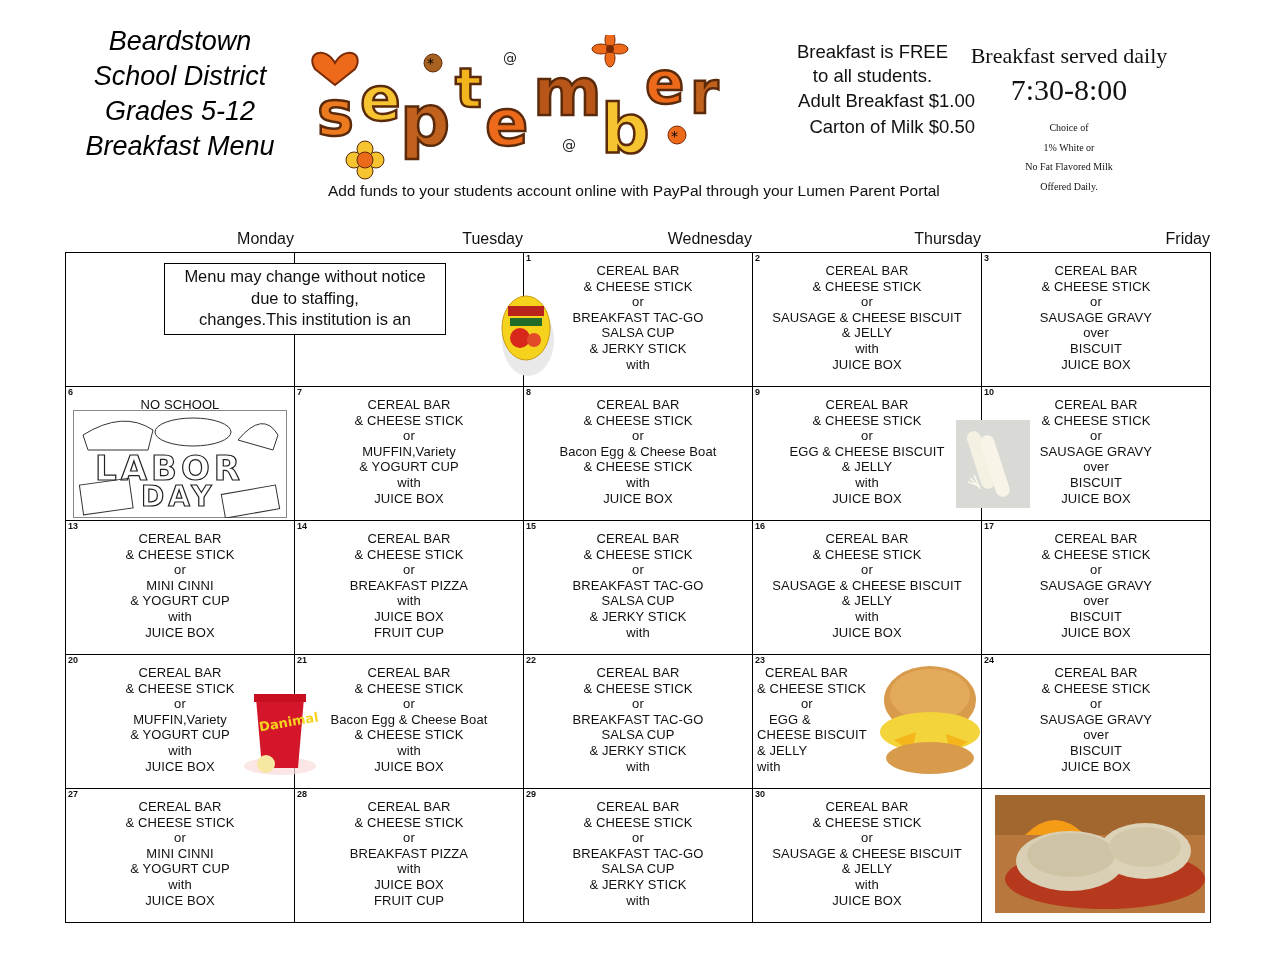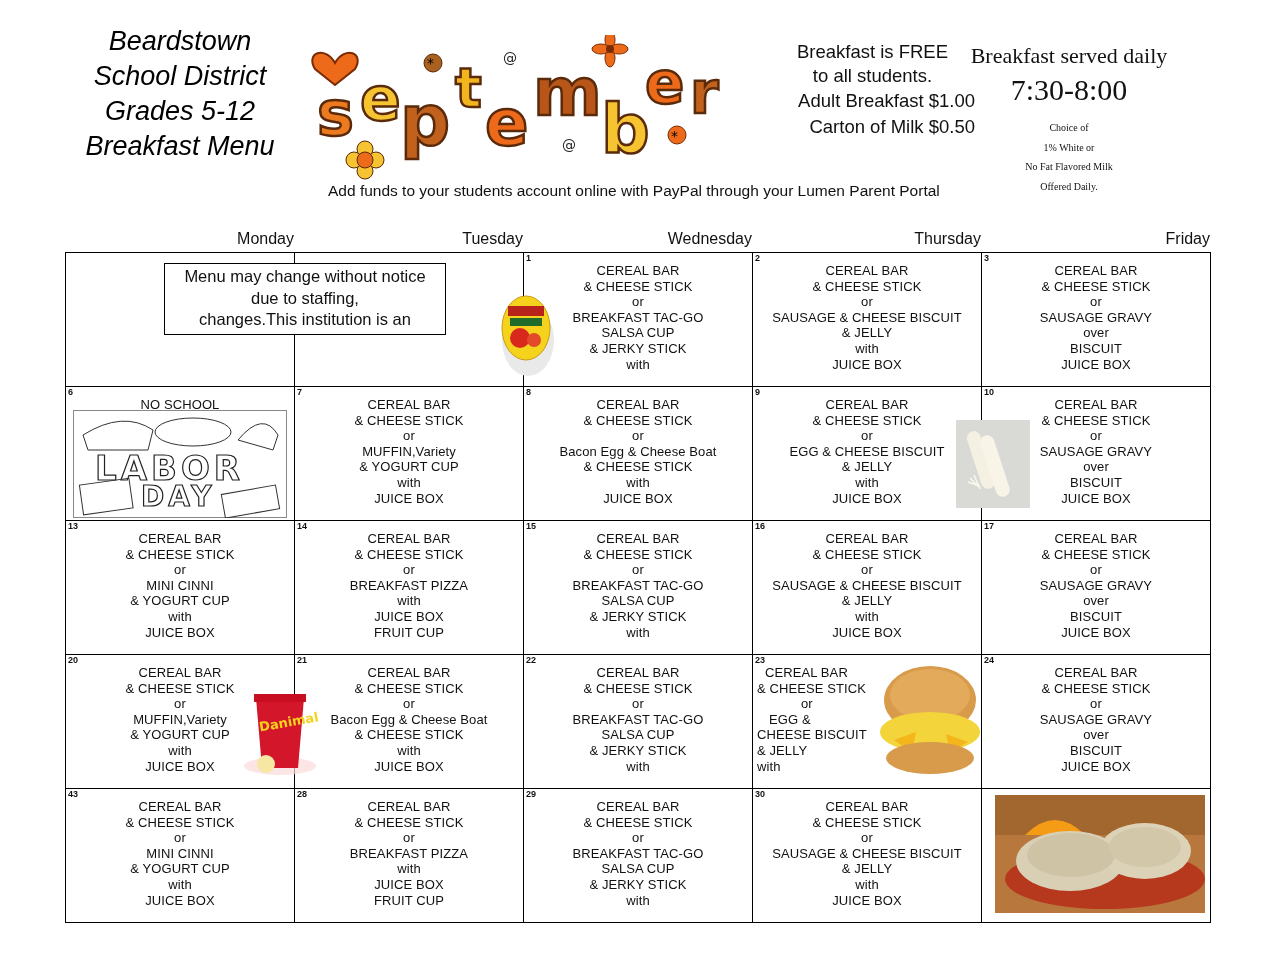--- a/index.html
+++ b/index.html
@@ -322,21 +322,21 @@
             <div>or</div>
             <div>SAUSAGE GRAVY</div>
             <div>over</div>
             <div>BISCUIT</div>
             <div>JUICE BOX</div>
           </div>
         </td>
       </tr>
       <tr>
         <td>
-          <div class="dnum">43</div>
+          <div class="dnum">27</div>
           <div class="menu">
             <div>CEREAL BAR</div>
             <div>&amp; CHEESE STICK</div>
             <div>or</div>
             <div>MINI CINNI</div>
             <div>&amp; YOGURT CUP</div>
             <div>with</div>
             <div>JUICE BOX</div>
           </div>
         </td>

